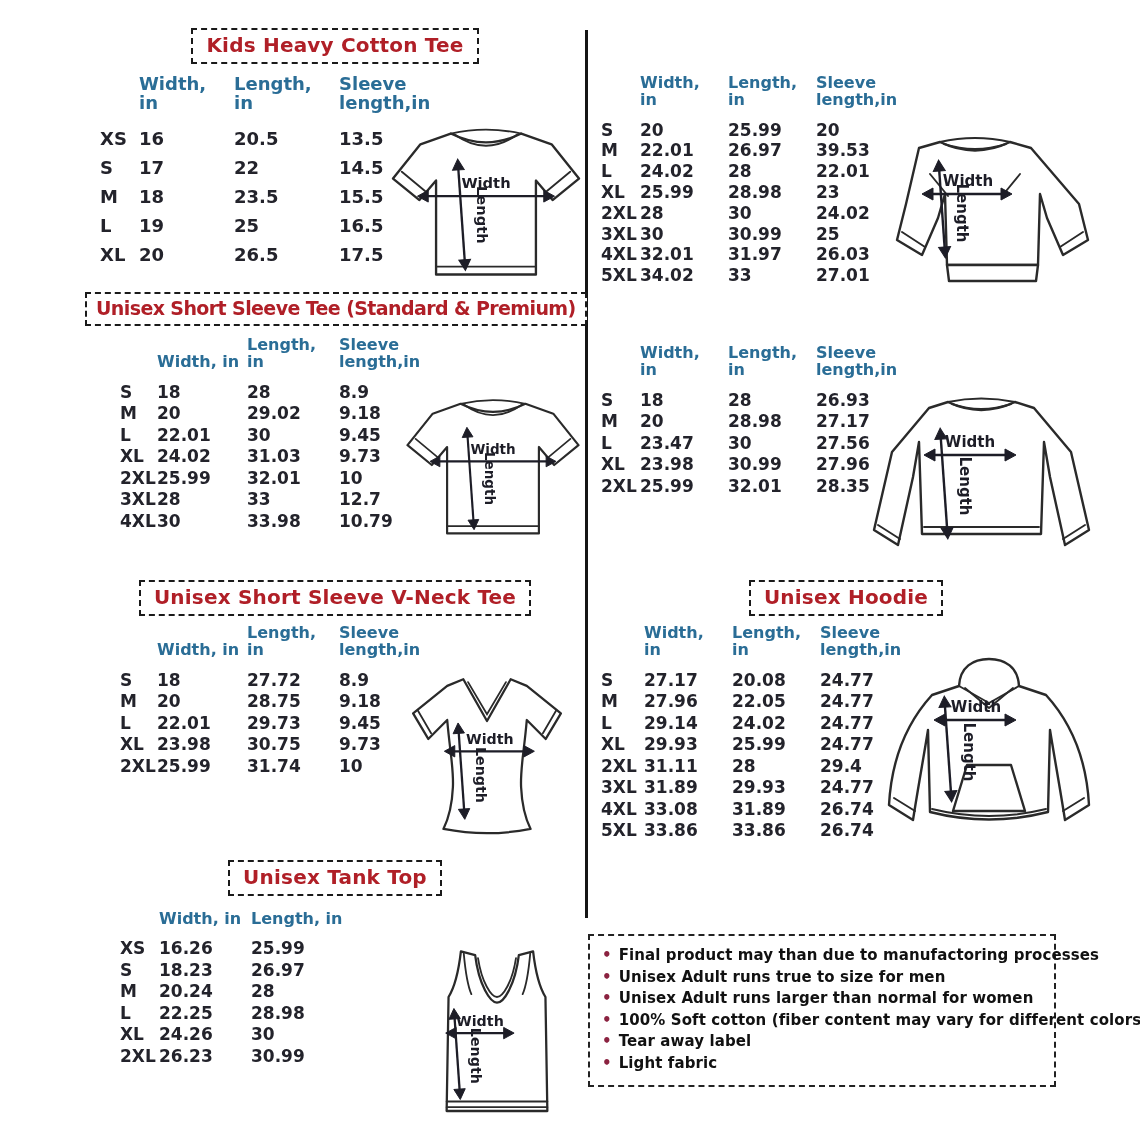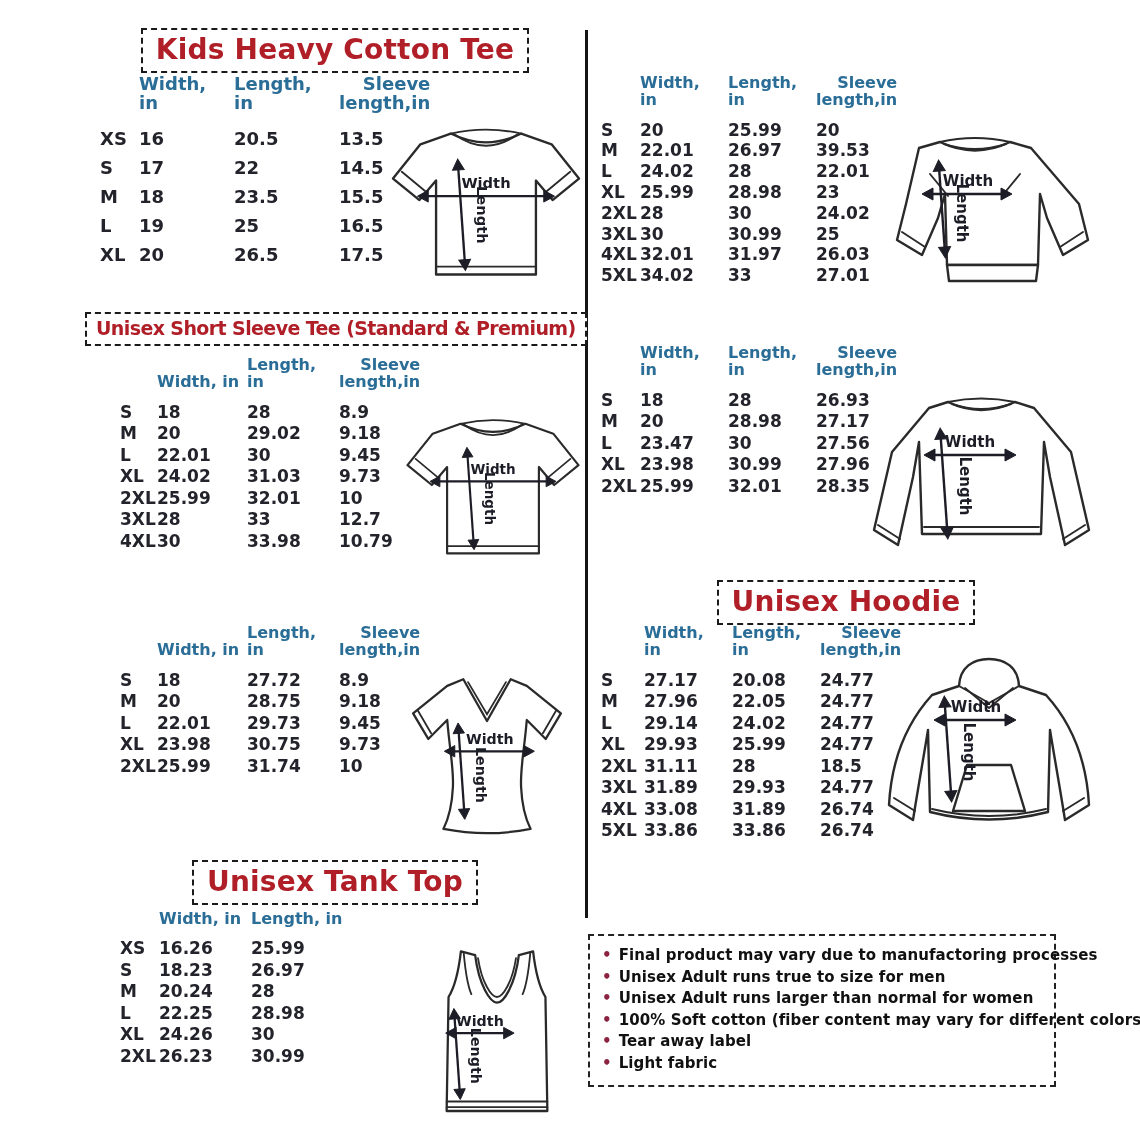--- a/index.html
+++ b/index.html
@@ -1,32 +1,32 @@
 <!DOCTYPE html>
 <html><head>
 <meta charset="utf-8">
 <style>
   *{margin:0;padding:0;box-sizing:border-box}
   html,body{background:#fff}
   body{font-family:"DejaVu Sans",sans-serif}
   .canvas{position:relative;width:1140px;height:1140px;background:#fff;overflow:hidden}
   .divider{position:absolute;left:585px;top:30px;width:3px;height:888px;background:#151515}
   .panel{position:absolute;text-align:center}
-  .title-box{display:inline-block;border:2.5px dashed #1a1a1a;padding:3px 13px 5px;font-size:28px;
+  .title-box{display:inline-block;border:2.5px dashed #1a1a1a;padding:3px 13px 5px;font-size:20px;
     font-weight:700;color:#b01f27;white-space:nowrap;letter-spacing:.2px;background:#fff}
   .panel-shortsleeve .title-box{font-size:19px;letter-spacing:-.6px;padding:3px 9px 5px}
   .tbl{position:absolute;text-align:left;color:#23232b}
   .trow{display:grid;grid-template-columns:var(--cols);align-items:end}
   .trow:not(.thead){height:var(--rh)}
   .cell{padding-left:6px;font-weight:700;font-size:17px;line-height:var(--rh);white-space:nowrap}
   .tbl-kids .cell{font-size:18px}
   .thead{margin-bottom:11px}
   .thead .cell{line-height:1.08;padding-bottom:0}
   .hcell{color:#2a6d96;font-size:16px;white-space:pre-line}
-  .hcell.sleeve{text-align:right;justify-self:start}
+  .hcell.sleeve{text-align:left;justify-self:start}
   .size{padding-left:7px}
   .art{position:absolute}
   .arrow-label{font:700 15px "DejaVu Sans",sans-serif;fill:#1d1d27}
   .garment{fill:#fff;stroke:#2a2a2a;stroke-width:2.4;stroke-linejoin:round;stroke-linecap:round}
   .thin{fill:none;stroke:#2a2a2a;stroke-width:1.9;stroke-linecap:round}
   .arrow{stroke:#1d1d27;fill:#1d1d27}
   .notes{position:absolute;left:588px;top:934px;width:468px;border:2px dashed #222;
     padding:9px 12px 11px;text-align:left;background:#fff}
   .note{font-size:15px;font-weight:700;color:#111;line-height:21.5px;letter-spacing:.1px;white-space:nowrap}
   .bullet{margin-right:7px}
@@ -175,21 +175,21 @@
       <text class="arrow-label" x="108" y="68" text-anchor="middle">Width</text>
       <g class="arrow" transform="rotate(-4 82 92)">
         <line x1="82" y1="48" x2="82" y2="134" stroke-width="2.4"></line>
         <path d="M82,42 l-6,11 h12 z"></path>
           <path d="M82,140 l-6,-11 h12 z"></path>
       </g>
       <text class="arrow-label" x="97" y="95" text-anchor="middle" transform="rotate(90 97 95)">Length</text>
     </svg>
   </section>
 
-  <section class="panel panel-shortsleeve" style="left:85px;top:312px;width:500px;height:280px">
+  <section class="panel panel-shortsleeve" style="left:85px;top:292px;width:500px;height:280px">
     <div class="title-box">Unisex Short Sleeve Tee (Standard &amp; Premium)</div>
     <div class="tbl" style="left:28px;top:44px;--cols:38px 90px 92px 74px;--rh:21.5px">
         <div class="trow thead">
           <div class="cell size"></div>
           <div class="cell hcell">Width, in</div>
           <div class="cell hcell">Length, in</div>
           <div class="cell hcell sleeve">Sleeve
 length,in</div>
         </div>
         <div class="trow">
@@ -313,20 +313,21 @@
       <g class="arrow" transform="rotate(-4 80 102)">
         <line x1="80" y1="52" x2="80" y2="151" stroke-width="2.4"></line>
         <path d="M80,46 l-6,11 h12 z"></path>
           <path d="M80,157 l-6,-11 h12 z"></path>
       </g>
       <text class="arrow-label" x="96" y="104" text-anchor="middle" transform="rotate(90 96 104)">Length</text>
     </svg>
   </section>
 
   <section class="panel" style="left:85px;top:580px;width:500px;height:282px">
+    <div class="title-box">Unisex Short Sleeve V-Neck Tee</div>
     <div class="tbl" style="left:28px;top:44px;--cols:38px 90px 92px 74px;--rh:21.5px">
         <div class="trow thead">
           <div class="cell size"></div>
           <div class="cell hcell">Width, in</div>
           <div class="cell hcell">Length, in</div>
           <div class="cell hcell sleeve">Sleeve
 length,in</div>
         </div>
         <div class="trow">
           <div class="cell size">S</div>
@@ -411,21 +412,21 @@
         <div class="trow">
           <div class="cell size">XL</div>
           <div class="cell val">29.93</div>
           <div class="cell val">25.99</div>
           <div class="cell val">24.77</div>
         </div>
         <div class="trow">
           <div class="cell size">2XL</div>
           <div class="cell val">31.11</div>
           <div class="cell val">28</div>
-          <div class="cell val">18.5</div>
+          <div class="cell val">29.4</div>
         </div>
         <div class="trow">
           <div class="cell size">3XL</div>
           <div class="cell val">31.89</div>
           <div class="cell val">29.93</div>
           <div class="cell val">24.77</div>
         </div>
         <div class="trow">
           <div class="cell size">4XL</div>
           <div class="cell val">33.08</div>
@@ -517,21 +518,21 @@
       <g class="arrow" transform="rotate(-4 38 120)">
         <line x1="38" y1="78" x2="38" y2="162" stroke-width="2.4"></line>
         <path d="M38,72 l-6,11 h12 z"></path>
           <path d="M38,168 l-6,-11 h12 z"></path>
       </g>
       <text class="arrow-label" x="53" y="122" text-anchor="middle" transform="rotate(90 53 122)">Length</text>
     </svg>
   </section>
 
   <div class="notes">
-      <div class="note"><span class="bullet" style="color: rgb(139, 34, 64);">•</span><span>Final product may vary due to manufactoring processes</span></div>
+      <div class="note"><span class="bullet" style="color: rgb(139, 34, 64);">•</span><span>Final product may than due to manufactoring processes</span></div>
       <div class="note"><span class="bullet" style="color: rgb(139, 34, 64);">•</span><span>Unisex Adult runs true to size for men</span></div>
       <div class="note"><span class="bullet" style="color: rgb(139, 34, 64);">•</span><span>Unisex Adult runs larger than normal for women</span></div>
       <div class="note"><span class="bullet" style="color: rgb(139, 34, 64);">•</span><span>100% Soft cotton (fiber content may vary for different colors)</span></div>
       <div class="note"><span class="bullet" style="color: rgb(139, 34, 64);">•</span><span>Tear away label</span></div>
       <div class="note"><span class="bullet" style="color: rgb(139, 34, 64);">•</span><span>Light fabric</span></div>
     </div>
 
 </div>
 
 </body></html>

